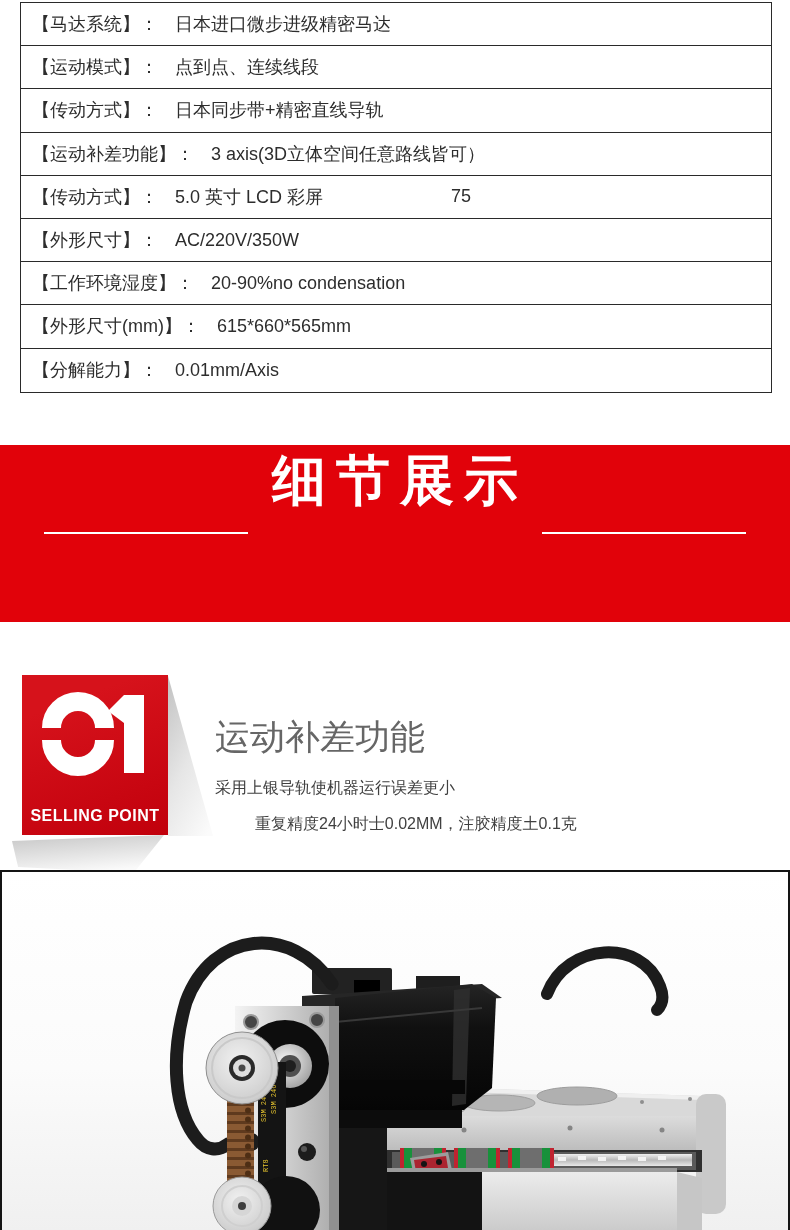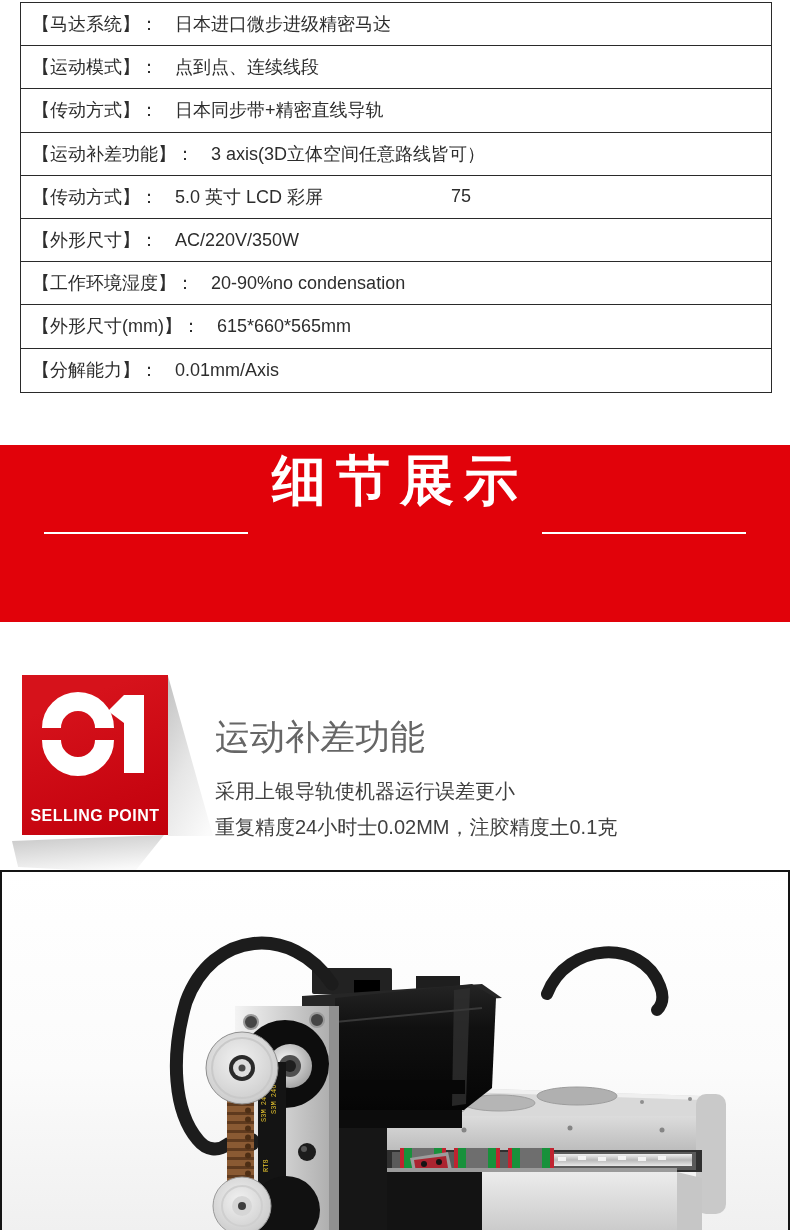--- a/index.html
+++ b/index.html
@@ -32,23 +32,23 @@
   .undershadow{position:absolute;left:12px;top:835px;width:152px;height:38px;
         background:linear-gradient(175deg,#c6c6c6,#fafafa 85%);
         clip-path:polygon(0 16%,100% 0,80% 100%,4% 84%);}
   .badge{position:absolute;left:22px;top:675px;width:146px;height:160px;
          background:linear-gradient(160deg,var(--badge-red,#d6121b) 20%,#c1000c 100%);
          display:flex;flex-direction:column;align-items:center;}
   .badge-num{margin-top:16px;width:110px;height:86px;display:block;}
   .badge-label{margin-top:30px;color:#fff;font-size:16px;font-weight:bold;letter-spacing:.5px;}
   .sp-heading{position:absolute;left:215px;top:714px;margin:0;font-size:35px;font-weight:400;
               color:var(--heading-gray,#666);}
-  .sp-line{position:absolute;left:215px;margin:0;font-size:20px;color:var(--body-text,#404040);}
+  .sp-line{position:absolute;left:215px;margin:0;font-size:16px;color:var(--body-text,#404040);}
   .sp-line1{top:778px;}
-  .sp-line2{top:814px;}
+  .sp-line2{top:814px;margin-left:40px;}
 
   
   .photo{position:absolute;left:0;top:870px;width:790px;height:360px;box-sizing:border-box;
          border:2px solid #141414;border-bottom:none;
          background:linear-gradient(180deg,#ffffff 0%,#fbfbfb 55%,#f0f0f0 100%);}
   .photo svg{display:block;width:786px;height:358px;}
 </style>
 </head>
 <body>
 

